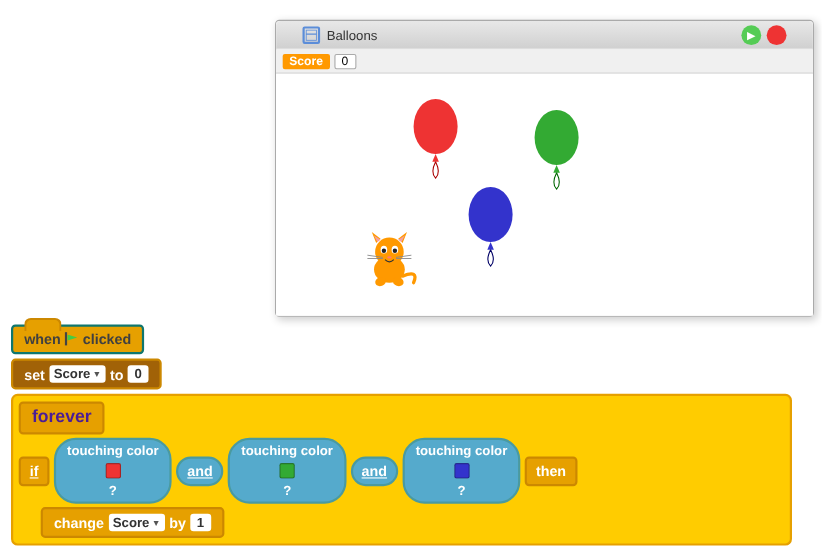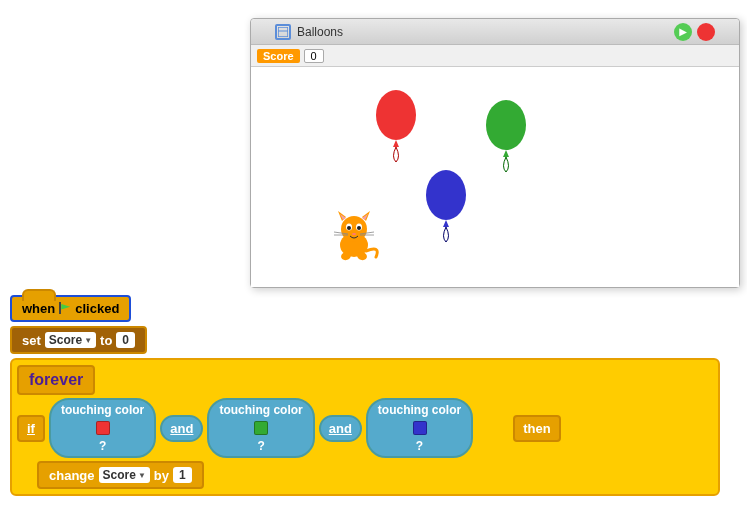--- a/index.html
+++ b/index.html
@@ -152,24 +152,24 @@
     .blocks-area {
       position: absolute;
       top: 295px;
       left: 10px;
       width: 720px;
     }
 
     
     .hat-block {
       background: #e6a000;
-      border: 2px solid #1d4ed8;
+      border: 2px solid #0f766e;
       border-radius: 4px 4px 4px 4px;
       padding: 4px 10px;
-      color: #000000;
+      color: #404040;
       font-weight: bold;
       font-size: 13px;
       display: inline-flex;
       align-items: center;
       gap: 4px;
       position: relative;
     }
 
     .hat-block::before {
       content: '';
@@ -279,21 +279,20 @@
     .then-label {
       background: #e6a000;
       border: 2px solid #cc8800;
       color: #fff;
       font-weight: bold;
       font-size: 13px;
       padding: 4px 8px;
       border-radius: 4px;
       display: inline-flex;
       align-items: center;
-      margin-left: 36px;
     }
 
     
     .change-block {
       background: #e6a000;
       border: 2px solid #cc8800;
       border-radius: 4px;
       color: #fff;
       font-weight: bold;
       font-size: 13px;

